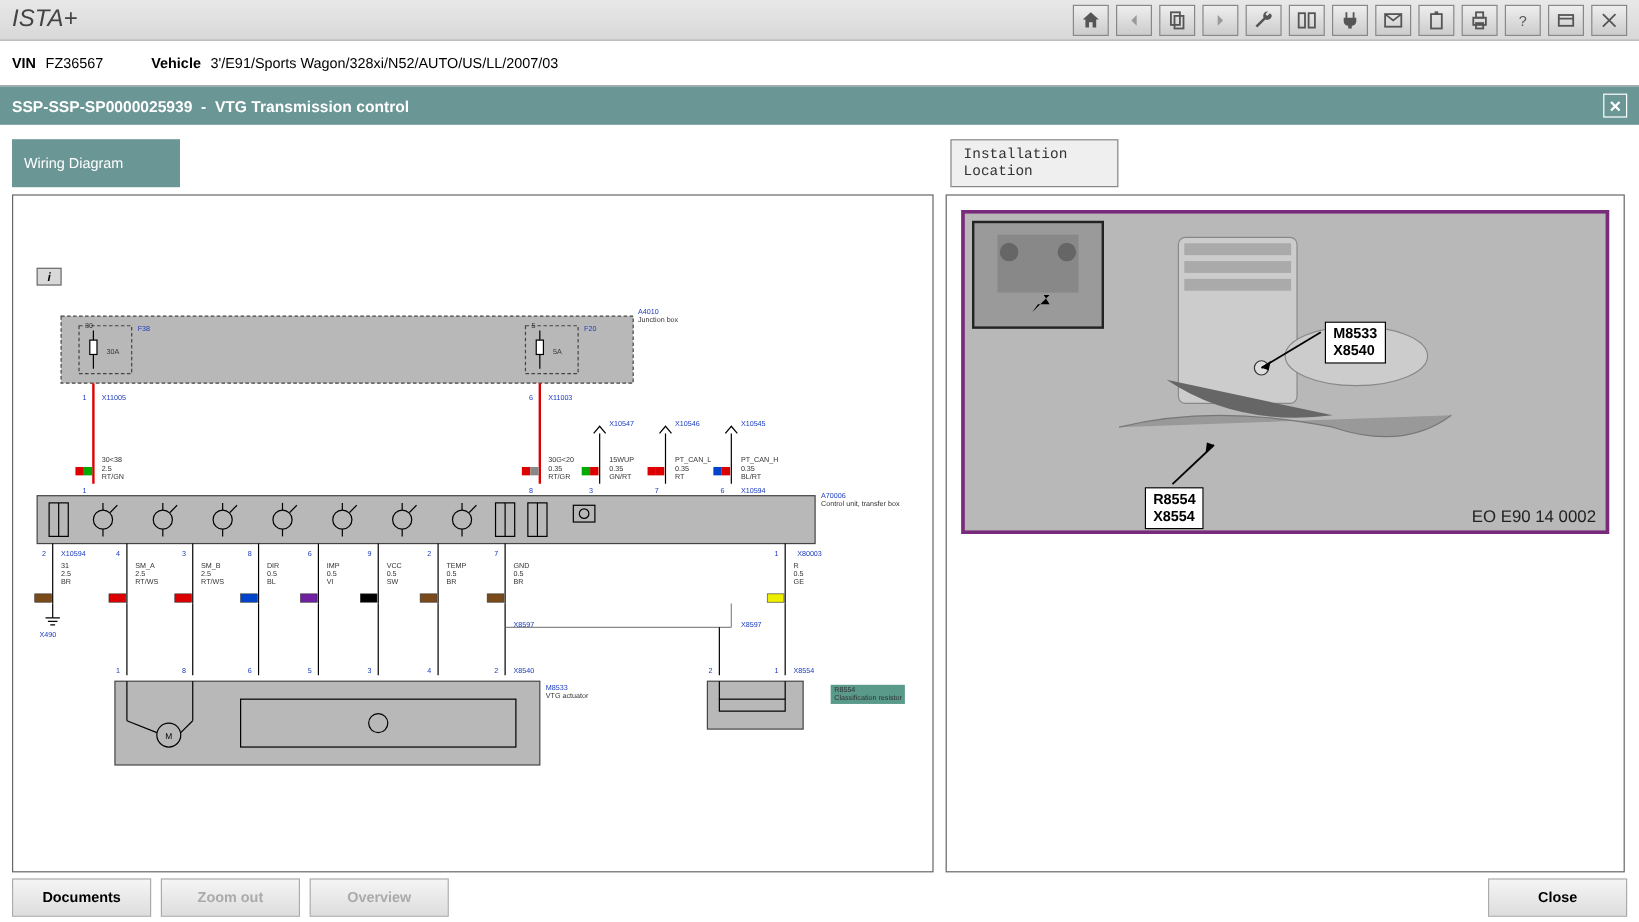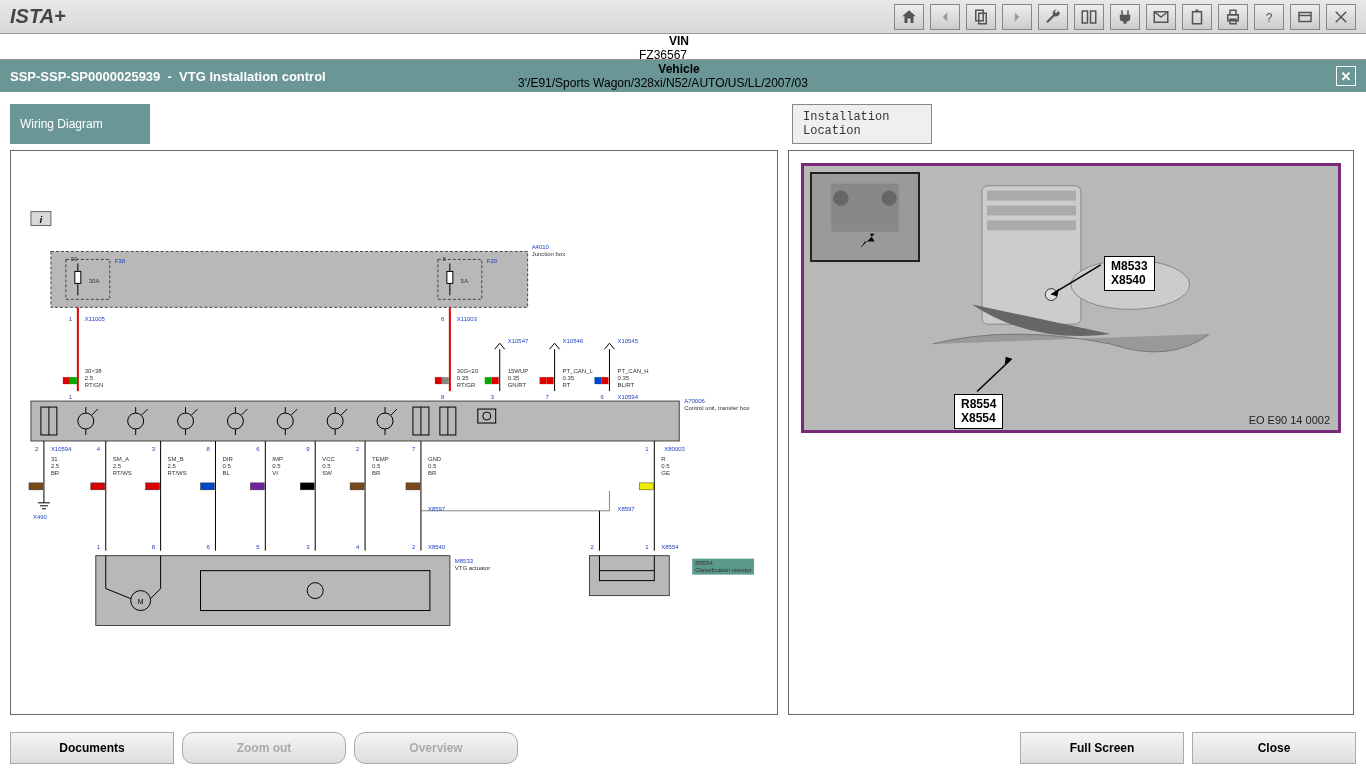--- a/index.html
+++ b/index.html
@@ -1,24 +1,24 @@
 <!DOCTYPE html>
 <html><head>
 <meta charset="utf-8">
 <style>
 * { margin: 0; padding: 0; box-sizing: border-box; font-family: Arial, sans-serif; }
 body { background: #fff; width: 1366px; height: 768px; overflow: hidden; position: relative; }
 
 .title-bar { height: 34px; background: linear-gradient(#e8e8e8,#d8d8d8); display: flex; align-items: center; padding: 0 10px; border-bottom: 1px solid #999; }
-.app-title { font-size: 20px; font-weight: bold; font-style: italic; color: #444; flex: 1; }
+.app-title { font-size: 20px; font-weight: normal; font-style: italic; color: #444; flex: 1; }
 .toolbar { display: flex; gap: 6px; }
 .tool-btn { width: 30px; height: 26px; background: linear-gradient(#eee,#ccc); border: 1px solid #888; display: flex; align-items: center; justify-content: center; cursor: pointer; }
 .tool-btn svg { width: 18px; height: 18px; }
 
-.info-bar { height: 26px; background: #fff; display: flex; align-items: center; padding: 0 10px; font-size: 12px; border-bottom: 1px solid #999; flex-direction: column; }
+.info-bar { height: 38px; background: #fff; display: flex; align-items: center; padding: 0 10px; font-size: 12px; border-bottom: 1px solid #999; }
 .info-bar .lbl { font-weight: bold; margin-right: 8px; }
 .info-bar .val { font-weight: normal; margin-right: 40px; }
 
 .doc-bar { height: 32px; background: #6b9696; color: #fff; display: flex; align-items: center; padding: 0 10px; font-size: 13px; font-weight: bold; }
 .doc-bar .close-x { margin-left: auto; width: 20px; height: 20px; border: 1px solid #fff; display: flex; align-items: center; justify-content: center; cursor: pointer; }
 
 .tab-row { height: 58px; display: flex; gap: 12px; padding: 12px 7px 0 10px; }
 .tab { width: 140px; height: 40px; border: 1px solid #888; display: flex; align-items: center; padding: 0 10px; font-size: 12px; cursor: pointer; }
 .tab.active { background: #6b9696; color: #fff; border: none; }
 .tab.inactive { background: #efefef; color: #333; }
@@ -30,22 +30,22 @@
 .panel-right { width: 566px; }
 
 .diagram { position: absolute; inset: 0; }
 .diagram svg { width: 100%; height: 100%; }
 
 .loc-img { position: absolute; top: 12px; left: 12px; right: 12px; height: 270px; background: #b8b8b8; border: 3px solid #7a2a7a; }
 .loc-inset { position: absolute; top: 6px; left: 6px; width: 110px; height: 90px; background: #9a9a9a; border: 2px solid #222; }
 .loc-label { position: absolute; background: #fff; border: 1px solid #000; padding: 2px 6px; font-size: 12px; font-weight: bold; line-height: 1.2; }
 
 .bottom-bar { position: absolute; left: 0; right: 0; bottom: 0; height: 40px; display: flex; gap: 8px; padding: 4px 10px; }
-.btn { width: 164px; height: 32px; background: linear-gradient(#f5f5f5,#ddd); border: 1px solid #aaa; display: flex; align-items: center; justify-content: center; font-size: 12px; font-weight: bold; cursor: pointer; }
-.btn.disabled { color: #aaa; cursor: default; border-radius: 11px; }
+.btn { width: 116px; height: 32px; background: linear-gradient(#f5f5f5,#ddd); border: 1px solid #aaa; display: flex; align-items: center; justify-content: center; font-size: 12px; font-weight: bold; cursor: pointer; }
+.btn.disabled { color: #aaa; cursor: default; }
 .btn-spacer { flex: 1; }
 
 text.tiny { font-size: 6px; fill: #333; }
 text.blue { fill: #2040c0; }
 </style>
 </head>
 <body>
 
 <div class="title-bar">
   <div class="app-title">ISTA+</div>
@@ -126,21 +126,21 @@
 </div>
 
 <div class="info-bar">
   <span class="lbl">VIN</span>
   <span class="val">FZ36567</span>
   <span class="lbl">Vehicle</span>
   <span class="val">3'/E91/Sports Wagon/328xi/N52/AUTO/US/LL/2007/03</span>
 </div>
 
 <div class="doc-bar">
-  <span>SSP-SSP-SP0000025939</span>&nbsp;&nbsp;-&nbsp;&nbsp;<span>VTG Installation control</span>
+  <span>SSP-SSP-SP0000025939</span>&nbsp;&nbsp;-&nbsp;&nbsp;<span>VTG Transmission control</span>
   <div class="close-x">✕</div>
 </div>
 
 <div class="tab-row">
   <div class="tab active">Wiring Diagram</div>
   <div class="tab inactive tab-loc">Installation Location</div>
 </div>
 
 <div class="content">
 <div class="panel panel-left">
@@ -430,25 +430,24 @@
           <polygon points="210,195 203,201 204,193" fill="#000"></polygon>
     </svg>
     <div class="loc-label" style="top:90px;left:300px">
       <div>M8533</div>
           <div>X8540</div>
     </div>
     <div class="loc-label" style="top:228px;left:150px">
       <div>R8554</div>
           <div>X8554</div>
     </div>
-    <div style="position:absolute;bottom:4px;right:8px;font-size:11px;color:#222">EO E90 14 0002</div>
+    <div style="position:absolute;bottom:4px;right:8px;font-size:14px;color:#222">EO E90 14 0002</div>
   </div>
 </div>
 </div>
 
 <div class="bottom-bar">
   <div class="btn">Documents</div>
   <div class="btn disabled">Zoom out</div>
   <div class="btn disabled">Overview</div>
   <div class="btn-spacer"></div>
-  <div class="btn">Full Screen</div>
   <div class="btn">Close</div>
 </div>
 
 </body></html>

